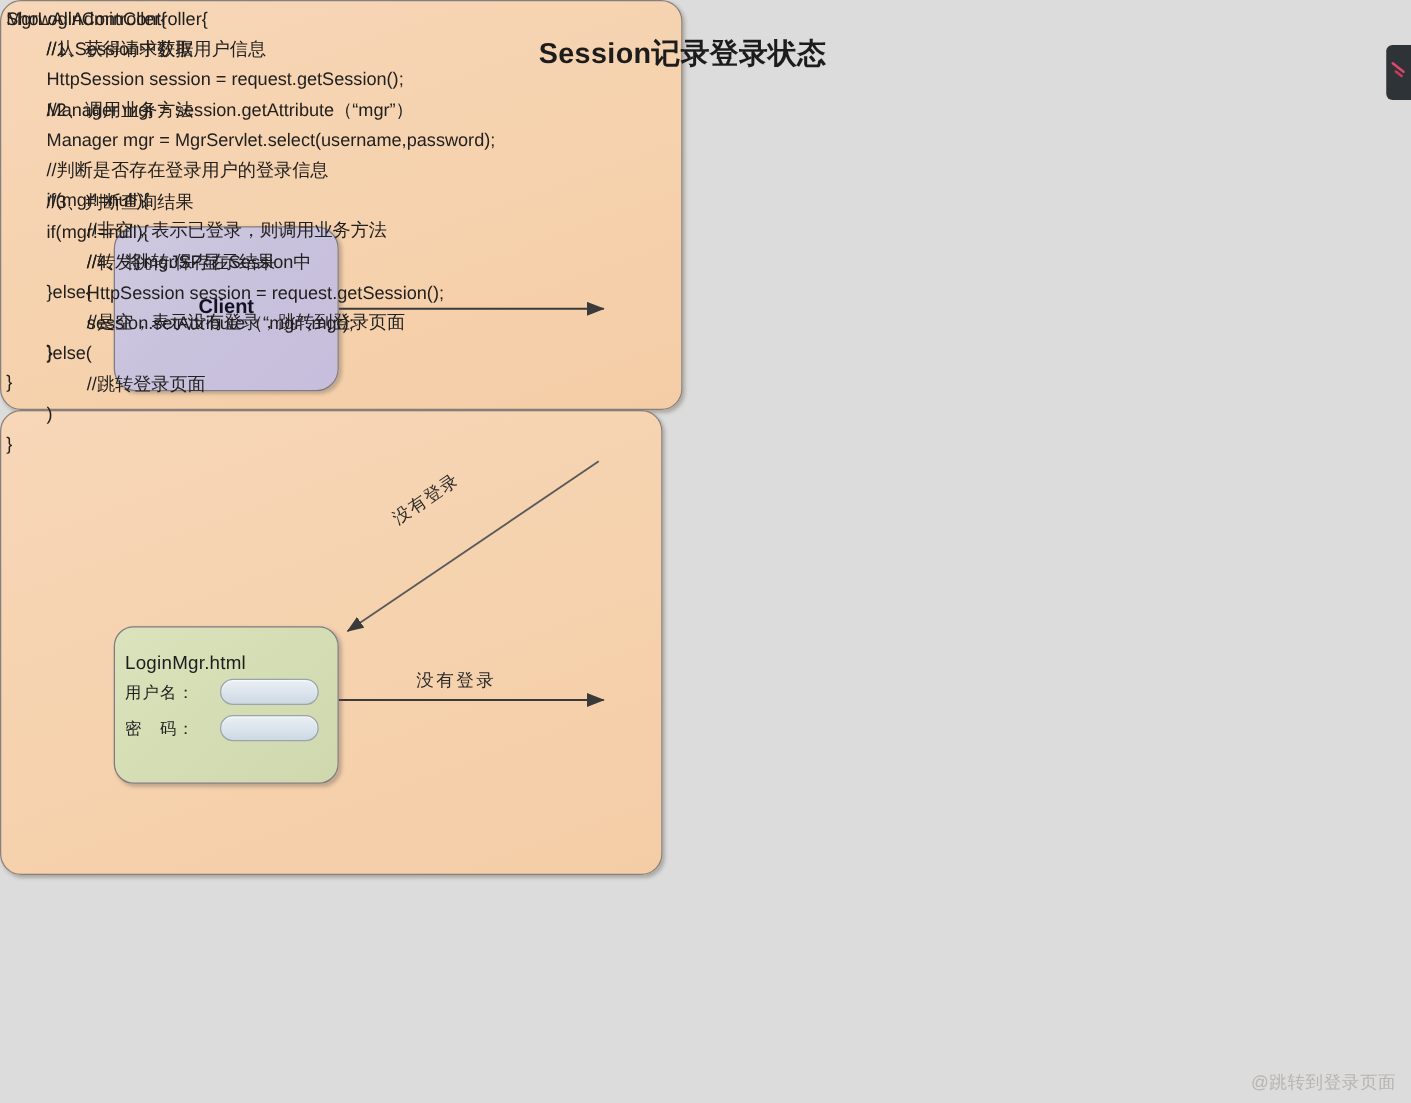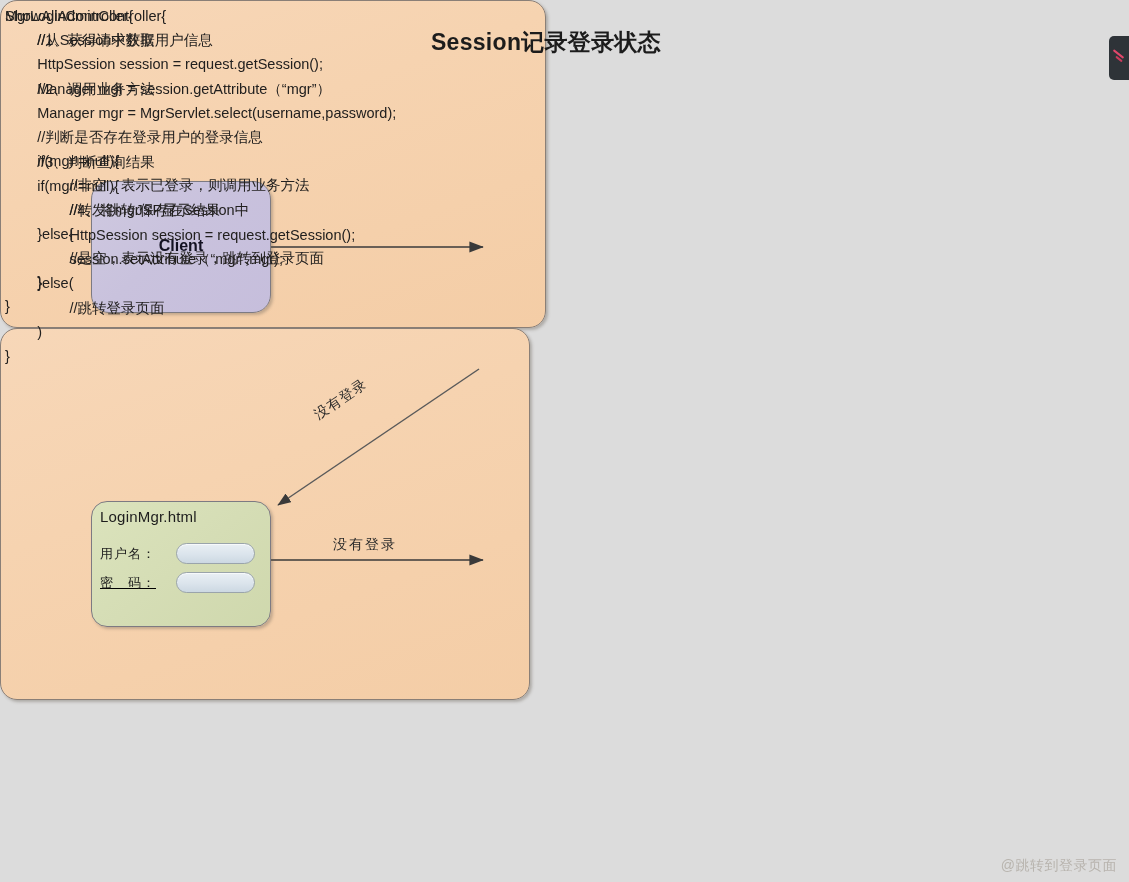--- a/index.html
+++ b/index.html
@@ -68,34 +68,34 @@
     left: 91px;
     top: 501px;
     width: 180px;
     height: 126px;
     border-radius: 16px;
     background: linear-gradient(140deg, #dbe3bc 0%, #d5ddb5 50%, #cfd8ad 100%);
   }
   .login-title {
     position: absolute;
     left: 8px;
-    top: 6px;
+    top: 20px;
     font-size: 15px;
     color: #1d1d1d;
     letter-spacing: 0.2px;
   }
   .form-row {
     position: absolute;
     left: 8px;
     display: flex;
     align-items: center;
     gap: 20px;
   }
   .form-row.r1 { top: 41px; }
-  .form-row.r2 { top: 70px; text-decoration: underline; }
+  .form-row.r2 { top: 70px; }
   .form-label {
     font-size: 13px;
     color: #1d1d1d;
     white-space: pre;
     letter-spacing: 1px;
   }
   .form-input {
     width: 79px;
     height: 21px;
     border-radius: 11px;

